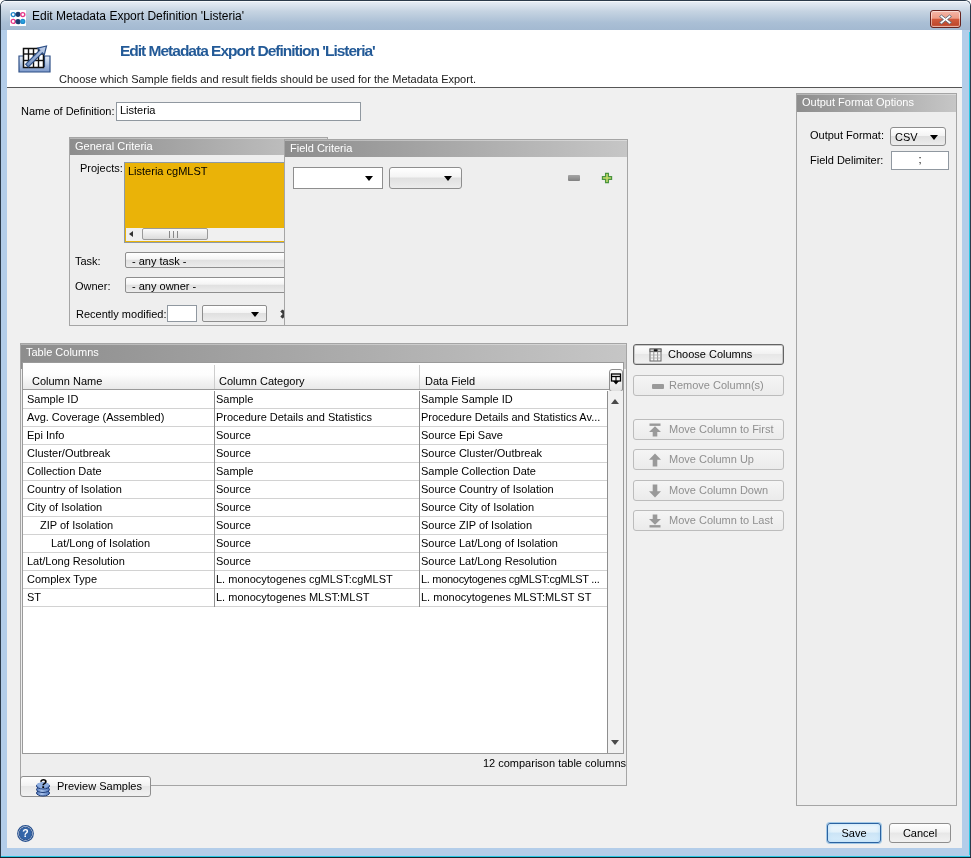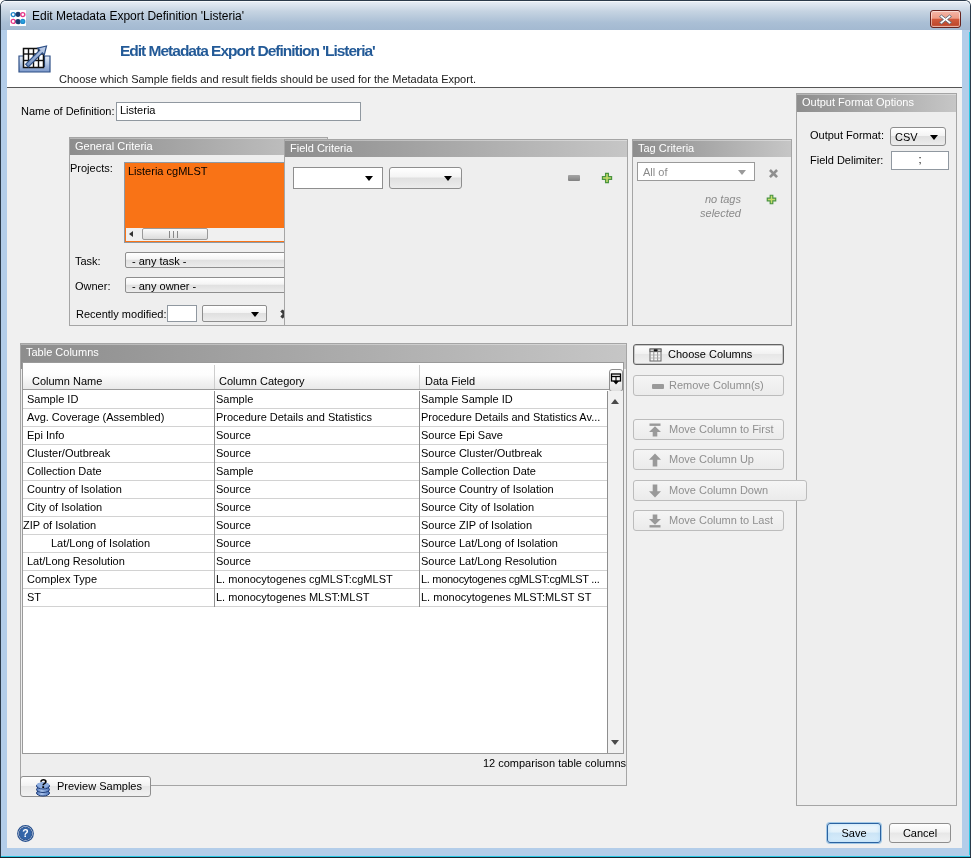--- a/index.html
+++ b/index.html
@@ -103,22 +103,22 @@
     </svg>
   </div>
   <div id="hdrtitle">Edit Metadata Export Definition 'Listeria'</div>
   <div id="hdrsub">Choose which Sample fields and result fields should be used for the Metadata Export.</div>
 
   <div class="lbl" style="left:14px;top:75px;">Name of Definition:</div>
   <div class="tf" style="left:109px;top:72px;width:245px;height:19px;">Listeria</div>
 
   <div class="grp" style="left:14px;top:107px;width:259px;height:189px;margin-left:48px;">
     <div class="grphdr">General Criteria</div>
-    <div class="lbl" style="left:0;top:24px;text-align:right;">Projects:</div>
-    <div class="abs" style="left:54px;top:24px;width:174px;height:81px;background:#f97316;border:1px solid #8e9aa5;">
+    <div class="lbl" style="left:10px;top:24px;text-align:right;">Projects:</div>
+    <div class="abs" style="left:54px;top:24px;width:174px;height:81px;background:#eab308;border:1px solid #8e9aa5;">
       <div style="position:absolute;left:3px;top:2px;">Listeria cgMLST</div>
       <div class="abs" style="left:1px;bottom:1px;width:170px;height:13px;background:#f0f0f0;">
         <span class="abs" style="left:3px;top:3px;width:0;height:0;border-top:3.5px solid transparent;border-bottom:3.5px solid transparent;border-right:4.5px solid #333;"></span>
         <div class="abs" style="left:16px;top:0px;width:66px;height:12px;border:1px solid #9a9a9a;border-radius:2px;background:linear-gradient(180deg,#fbfbfb,#dcdcdc);">
           <span style="position:absolute;left:26px;top:2px;width:1px;height:7px;background:#888;"></span>
           <span style="position:absolute;left:30px;top:2px;width:1px;height:7px;background:#888;"></span>
           <span style="position:absolute;left:34px;top:2px;width:1px;height:7px;background:#888;"></span>
         </div>
         <span class="abs" style="right:4px;top:3px;width:0;height:0;border-top:3.5px solid transparent;border-bottom:3.5px solid transparent;border-left:4.5px solid #333;"></span>
       </div>
@@ -160,34 +160,20 @@
     </div>
     <div class="combo" style="left:104px;top:27px;width:73px;height:22px;border-radius:3px;">
       <span class="arrow" style="right:9px;top:8px;"></span>
     </div>
     <div class="abs" style="left:283px;top:35px;width:12px;height:6px;background:linear-gradient(180deg,#a5a5a5,#818181);border-radius:1px;"></div>
     <div class="abs" style="left:315px;top:31px;"><svg width="14" height="14" viewBox="0 0 20 20">
           <path d="M8 3.5h4v4.5h4.5v4H12v4.5H8V12H3.5V8H8z" fill="#c6dc6a" stroke="#4a9440" stroke-width="1.8"></path>
         </svg></div>
   </div>
 
-  <div class="grp" style="left:625px;top:109px;width:160px;height:187px;">
-    <div class="grphdr">Tag Criteria</div>
-    <div class="abs" style="left:4px;top:22px;width:118px;height:19px;background:#fff;border:1px solid #9a9a9a;">
-      <span style="position:absolute;left:5px;top:3px;color:#8a8a8a;">All of</span>
-      <span class="arrow" style="right:8px;top:7px;border-top-color:#9a9a9a;"></span>
-    </div>
-    <div class="abs" style="left:133px;top:26px;"><svg width="15" height="15" viewBox="0 0 20 20">
-          <path d="M4 6.5 6.5 4 10 7.5 13.5 4 16 6.5 12.5 10 16 13.5 13.5 16 10 12.5 6.5 16 4 13.5 7.5 10z" fill="#8f8f8f"></path>
-        </svg></div>
-    <div class="abs" style="left:28px;top:53px;width:80px;text-align:right;font-style:italic;color:#8a8a8a;line-height:13.5px;">no tags selected</div>
-    <div class="abs" style="left:132px;top:53px;"><svg width="13" height="13" viewBox="0 0 20 20">
-          <path d="M8 3.5h4v4.5h4.5v4H12v4.5H8V12H3.5V8H8z" fill="#c6dc6a" stroke="#4a9440" stroke-width="1.8"></path>
-        </svg></div>
-  </div>
 
   <div class="grp" style="left:789px;top:63px;width:161px;height:713px;">
     <div class="grphdr" style="height:18px;line-height:17px;">Output Format Options</div>
     <div class="lbl" style="left:13px;top:35px;">Output Format:</div>
     <div class="combo" style="left:93px;top:33px;width:56px;height:19px;border-radius:3px;">
         <span class="ctext" style="top:3px;left:4px;">CSV</span>
         <span class="arrow" style="right:7px;top:7px;"></span>
       </div>
     <div class="lbl" style="left:13px;top:60px;">Field Delimiter:</div>
     <div class="tf" style="left:94px;top:57px;width:58px;height:19px;text-align:center;">;</div>
@@ -247,21 +233,21 @@
           <span class="tcell" style="left:398px;width:187px;">Source Country of Isolation</span>
         </div>
       <div class="hline" style="left:0;top:135px;width:585px;"></div>
       <div class="trow" style="top:136px;">
           <span class="tcell" style="left:4px;width:184px;">City of Isolation</span>
           <span class="tcell" style="left:193px;width:200px;">Source</span>
           <span class="tcell" style="left:398px;width:187px;">Source City of Isolation</span>
         </div>
       <div class="hline" style="left:0;top:153px;width:585px;"></div>
       <div class="trow" style="top:154px;">
-          <span class="tcell" style="left:0;width:184px;">ZIP of Isolation</span>
+          <span class="tcell" style="left:17px;width:184px;">ZIP of Isolation</span>
           <span class="tcell" style="left:193px;width:200px;">Source</span>
           <span class="tcell" style="left:398px;width:187px;">Source ZIP of Isolation</span>
         </div>
       <div class="hline" style="left:0;top:171px;width:585px;"></div>
       <div class="trow" style="top:172px;">
           <span class="tcell" style="left:4px;width:184px;margin-left:24px;">Lat/Long of Isolation</span>
           <span class="tcell" style="left:193px;width:200px;">Source</span>
           <span class="tcell" style="left:398px;width:187px;">Source Lat/Long of Isolation</span>
         </div>
       <div class="hline" style="left:0;top:189px;width:585px;"></div>
@@ -315,21 +301,21 @@
         <path d="M7 3.2 L13 9 L9.3 9 L9.3 13.5 L4.7 13.5 L4.7 9 L1 9 Z" fill="#999"></path>
       </svg>
     <span style="position:absolute;left:35px;top:3px;">Move Column to First</span>
     </div>
   <div class="btn dis" style="left:626px;top:419px;width:151px;height:21px;">
     <svg width="14" height="14" viewBox="0 0 14 14" style="position:absolute;left:14px;top:3px;">
         <path d="M7 0.5 L13 6.8 L9.3 6.8 L9.3 13.5 L4.7 13.5 L4.7 6.8 L1 6.8 Z" fill="#999"></path>
       </svg>
     <span style="position:absolute;left:35px;top:3px;">Move Column Up</span>
     </div>
-  <div class="btn dis" style="left:626px;top:450px;width:174px;height:21px;">
+  <div class="btn dis" style="left:626px;top:450px;width:151px;height:21px;">
     <svg width="14" height="14" viewBox="0 0 14 14" style="position:absolute;left:14px;top:3px;">
         <path d="M7 13.5 L1 7.2 L4.7 7.2 L4.7 0.5 L9.3 0.5 L9.3 7.2 L13 7.2 Z" fill="#999"></path>
       </svg>
     <span style="position:absolute;left:35px;top:3px;">Move Column Down</span>
     </div>
   <div class="btn dis" style="left:626px;top:480px;width:151px;height:21px;">
     <svg width="14" height="14" viewBox="0 0 14 14" style="position:absolute;left:14px;top:3px;">
         <path d="M7 10.8 L13 5 L9.3 5 L9.3 0.5 L4.7 0.5 L4.7 5 L1 5 Z" fill="#999"></path>
         <rect x="1.5" y="11.1" width="11" height="2.4" fill="#999"></rect>
       </svg>

